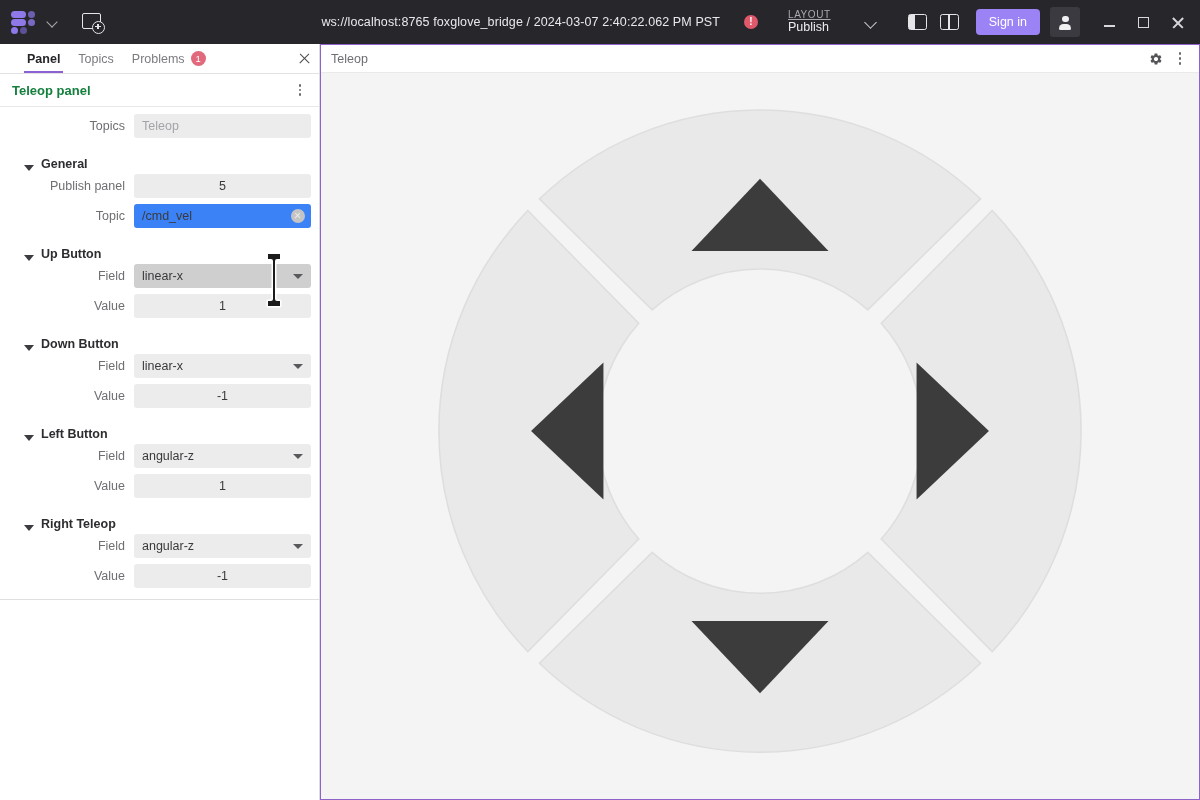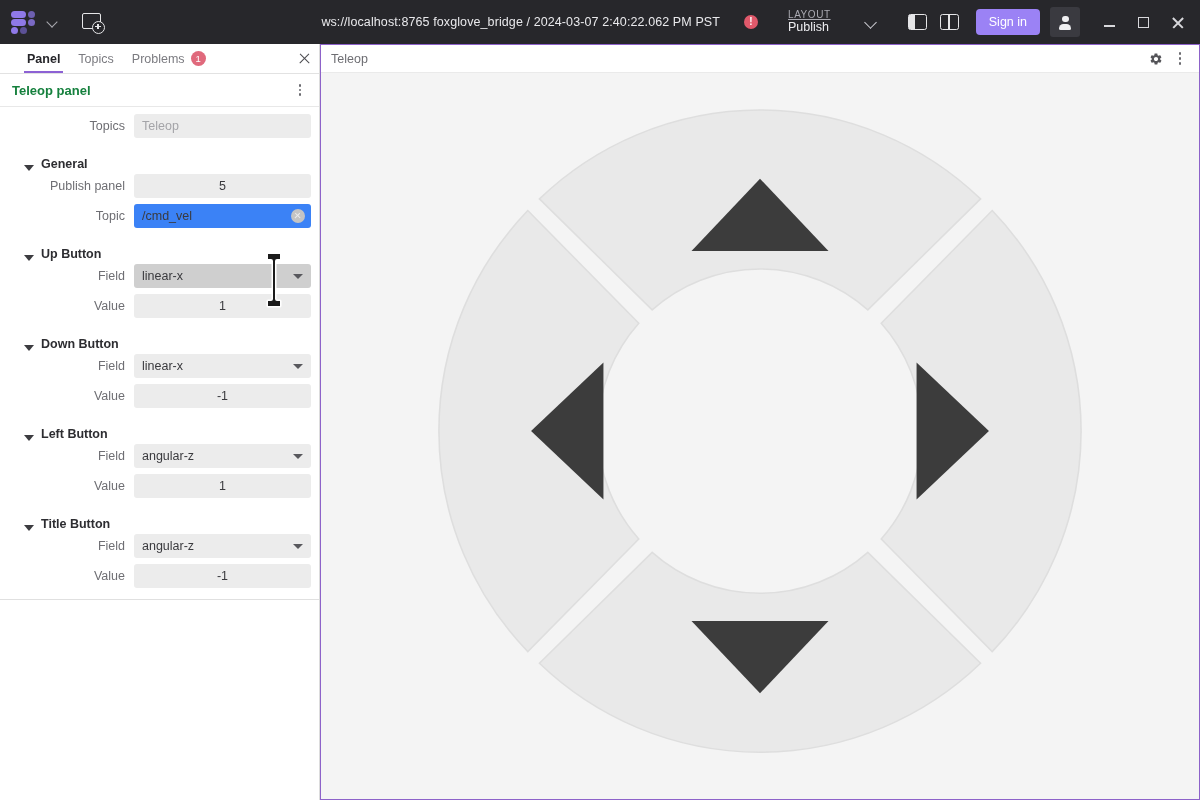--- a/index.html
+++ b/index.html
@@ -401,21 +401,21 @@
         </div>
         <div class="row">
           <span class="row-label">Value</span>
           <div class="field center">
             <span>1</span>
           </div>
         </div>
 
         <div class="section">
           <span class="sec-caret"></span>
-          <span>Title Button</span>
+          <span>Right Teleop</span>
         </div>
         <div class="row">
           <span class="row-label">Field</span>
           <div class="field select">
             <span>angular-z</span>
             <span class="sel-caret"></span>
           </div>
         </div>
         <div class="row">
           <span class="row-label">Value</span>

